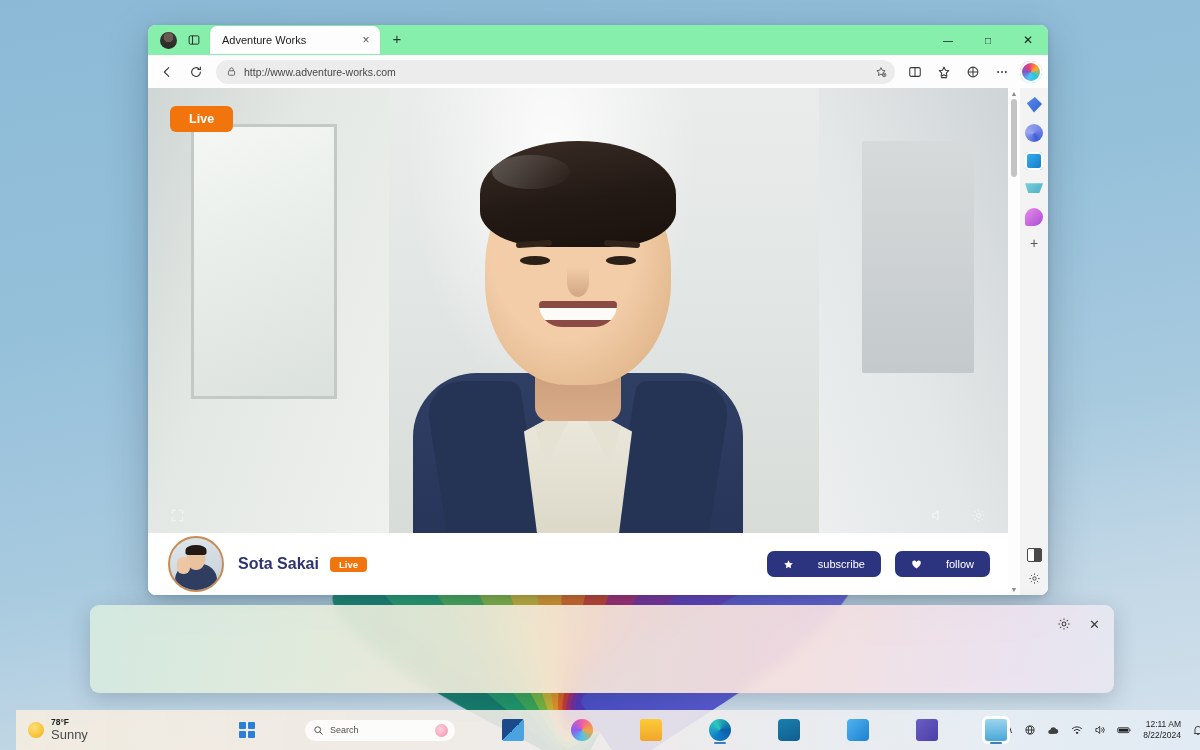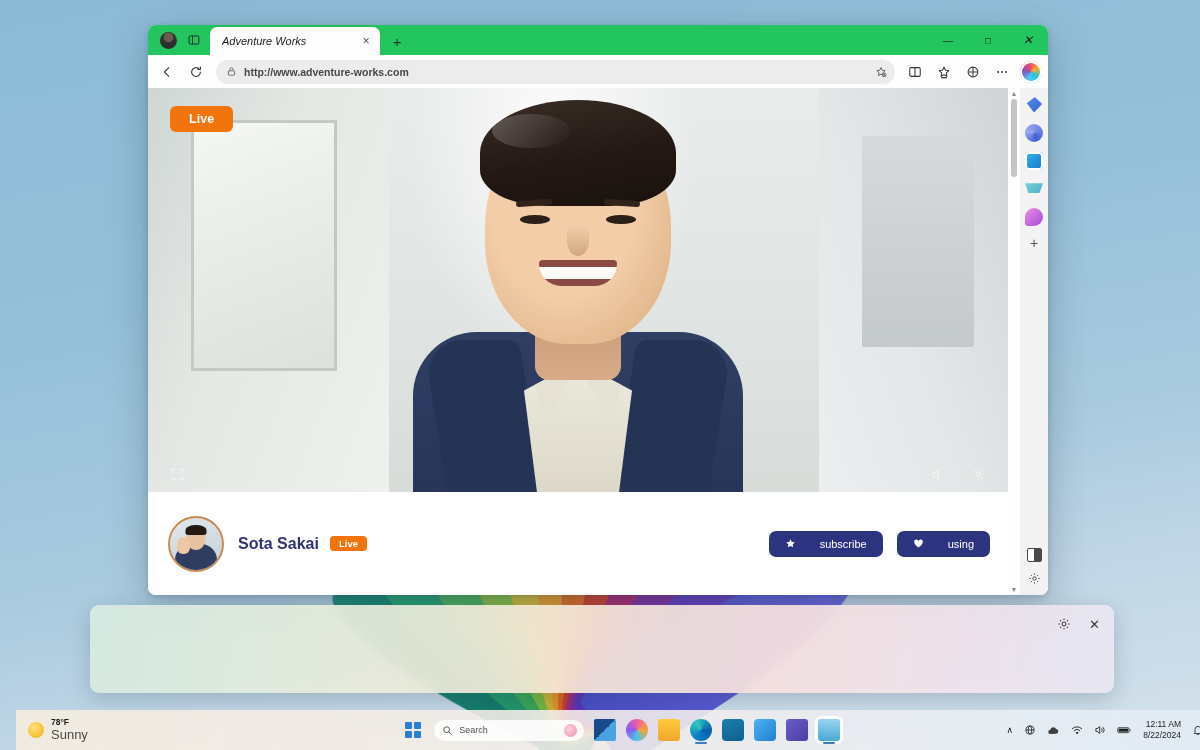--- a/index.html
+++ b/index.html
@@ -22,21 +22,21 @@
     filter:blur(0.4px);
   }
 
   
   #browser {
     position:absolute; left:148px; top:25px; width:900px; height:570px;
     background:#f3f3f3; border-radius:8px;
     box-shadow:0 12px 40px rgba(30,50,70,.28), 0 2px 6px rgba(30,50,70,.18);
     overflow:hidden; display:flex; flex-direction:column;
   }
-  .titlebar { height:30px; display:flex; align-items:flex-end; padding:0 0 0 8px; background:#22c55e; flex:0 0 auto;font-style:italic; }
+  .titlebar { height:30px; display:flex; align-items:center; padding:0 0 0 8px; background:#86efac; flex:0 0 auto; }
   .tb-left { display:flex; align-items:center; gap:2px; height:30px; }
   .avatar-btn { width:24px;height:24px;border-radius:50%; display:flex;align-items:center;justify-content:center; }
   .avatar-pic { width:17px;height:17px;border-radius:50%;
     background:radial-gradient(circle at 50% 32%, #6b5a4e 0 34%, transparent 35%), linear-gradient(#3b3a38,#2a2a28); }
   .icon-btn { width:24px;height:24px;display:flex;align-items:center;justify-content:center;border-radius:4px;color:#2b2b2b; }
   .tab {
     display:flex; align-items:center; gap:6px; height:28px; min-width:170px; max-width:200px;
     background:#fdfdfd; border-radius:7px 7px 0 0; padding:0 6px 0 12px; margin-left:4px;
     box-shadow:0 -1px 2px rgba(0,0,0,.05);
   }
@@ -44,21 +44,21 @@
   .tab-close { width:16px;height:16px;display:flex;align-items:center;justify-content:center;font-size:12px;color:#555;border-radius:3px; }
   .newtab { width:22px;height:22px;display:flex;align-items:center;justify-content:center;font-size:15px;color:#333;margin:0 0 3px 6px; }
   .wincontrols { margin-left:auto; display:flex; height:30px; }
   .wc { width:40px;height:30px;display:flex;align-items:center;justify-content:center;font-size:10px;color:#1b1b1b; }
   .wc:last-child { font-size:12px; }
 
   .toolbar { height:33px; background:#fdfdfd; display:flex; align-items:center; gap:3px; padding:0 6px; flex:0 0 auto; }
   .tbtn { width:26px;height:26px;display:flex;align-items:center;justify-content:center;border-radius:4px;color:#3a3a3a; }
   .omnibox {
     flex:1; height:24px; background:#ececec; border-radius:12px; display:flex; align-items:center;
-    gap:7px; padding:0 8px 0 10px; margin:0 4px;font-weight:bold;
+    gap:7px; padding:0 8px 0 10px; margin:0 4px;
   }
   .omni-url { font-size:10.5px; color:#474747; flex:1; white-space:nowrap; overflow:hidden; }
   .copilot { width:22px;height:22px;border-radius:50%;
     background:conic-gradient(from 200deg,#4fc3f7,#7e57c2,#ec407a,#ffa726,#26c6da,#4fc3f7);
     box-shadow:0 0 0 2px #fff inset; margin-left:2px; }
 
   .bodyrow { flex:1; display:flex; min-height:0; background:#fff; }
   .content { flex:1; position:relative; display:flex; flex-direction:column; min-width:0; }
 
   
@@ -118,21 +118,21 @@
     background:linear-gradient(180deg,#8c4a44 0 26%, #fdfbf7 26% 74%, #8c4a44 74%); }
 
   .live-badge {
     position:absolute; left:22px; top:18px; background:#f2740d; color:#fff;
     font-size:12.5px; font-weight:600; padding:6px 19px; border-radius:6px; letter-spacing:.1px;
   }
   .vctl { position:absolute; bottom:10px; display:flex; align-items:center; color:#f2f2f2; }
   .vctl.left { left:22px; } .vctl.right { right:22px; gap:26px; }
 
   
-  .creator { height:103px; background:#fff; display:flex; align-items:center; padding:0 18px 0 20px; gap:14px; flex:0 0 auto; }
+  .creator { height:62px; background:#fff; display:flex; align-items:center; padding:0 18px 0 20px; gap:14px; flex:0 0 auto; }
   .c-avatar { width:56px;height:56px;border-radius:50%; border:2px solid #c98b52; overflow:hidden; position:relative;
     background:linear-gradient(160deg,#dfe7ec,#c3d0d8); flex:0 0 auto; }
   .ca-body { position:absolute; bottom:0; left:50%; transform:translateX(-50%); width:42px;height:26px;
     background:#2e3d60; border-radius:16px 16px 0 0; }
   .ca-head { position:absolute; bottom:20px; left:50%; transform:translateX(-50%); width:19px;height:22px;
     border-radius:50%; background:#e9c3a0; }
   .ca-hair { position:absolute; bottom:35px; left:50%; transform:translateX(-50%); width:21px;height:10px;
     border-radius:50% 50% 20% 20%; background:#241a14; }
   .ca-hand { position:absolute; bottom:16px; left:7px; width:13px;height:17px; border-radius:6px; background:#edc7a4; }
   .c-info { flex:1; min-width:0; }
@@ -175,21 +175,21 @@
   
   #taskbar { position:absolute; left:16px; bottom:0; width:1200px; height:40px;
     background:linear-gradient(90deg, rgba(247,238,224,.88) 0%, rgba(244,236,228,.9) 30%,
       rgba(240,236,236,.9) 55%, rgba(232,238,244,.9) 80%, rgba(226,236,244,.9) 100%);
     display:flex; align-items:center; }
   .tb-weather { display:flex; align-items:center; gap:7px; padding-left:12px; width:220px; }
   .sun { width:16px;height:16px;border-radius:50%;
     background:radial-gradient(circle at 38% 34%, #ffe07a, #f5bf2e 70%, #eaa91c); }
   .wx-t { font-size:8.5px; color:#1d1d1d; font-weight:600; line-height:1.25; }
   .wx-s { font-size:13px; color:#4a4a4a; line-height:1.25; }
-  .tb-center { flex:1; display:flex; align-items:center; justify-content:center; gap:10px; }
+  .tb-center { flex:1; display:flex; align-items:center; justify-content:space-between; gap:10px; }
   .startbtn { width:22px;height:22px; display:grid; grid-template-columns:1fr 1fr; grid-template-rows:1fr 1fr;
     gap:2px; padding:3px; }
   .startbtn i { background:#2a7fd4; border-radius:1px; display:block; }
   .searchbox { width:150px; height:21px; background:rgba(255,255,255,.82); border-radius:11px;
     display:flex; align-items:center; gap:6px; padding:0 8px; position:relative; }
   .search-ph { font-size:9px; color:#4f4f4f; }
   .search-orb { position:absolute; right:7px; width:13px;height:13px; border-radius:50%;
     background:radial-gradient(circle at 40% 40%,#ffd2dd,#f7a8c0 60%,#e78aa8); }
   .tbapp { width:22px;height:22px; border-radius:4px; }
   .tbapp.active { position:relative; }
@@ -372,21 +372,21 @@
           <button class="cbtn">
             <svg class="ico" width="11" height="11" viewBox="0 0 16 16" fill="#fff">
               <path d="M8 1.8l1.9 3.9 4.3.6-3.1 3 .7 4.3L8 11.6l-3.8 2 .7-4.3-3.1-3 4.3-.6z"></path>
             </svg>
             <span>subscribe</span>
           </button>
           <button class="cbtn">
             <svg class="ico" width="11" height="11" viewBox="0 0 16 16" fill="#fff">
               <path d="M8 13.7S1.8 9.9 1.8 5.9A3.2 3.2 0 0 1 8 4.4a3.2 3.2 0 0 1 6.2 1.5c0 4-6.2 7.8-6.2 7.8z"></path>
             </svg>
-            <span>using</span>
+            <span>follow</span>
           </button>
         </div>
       </div>
     </div>
 
     <div class="pagescroll">
       <div class="ps-arrow">▲</div>
       <div class="ps-track">
         <div class="ps-thumb"></div>
       </div>

